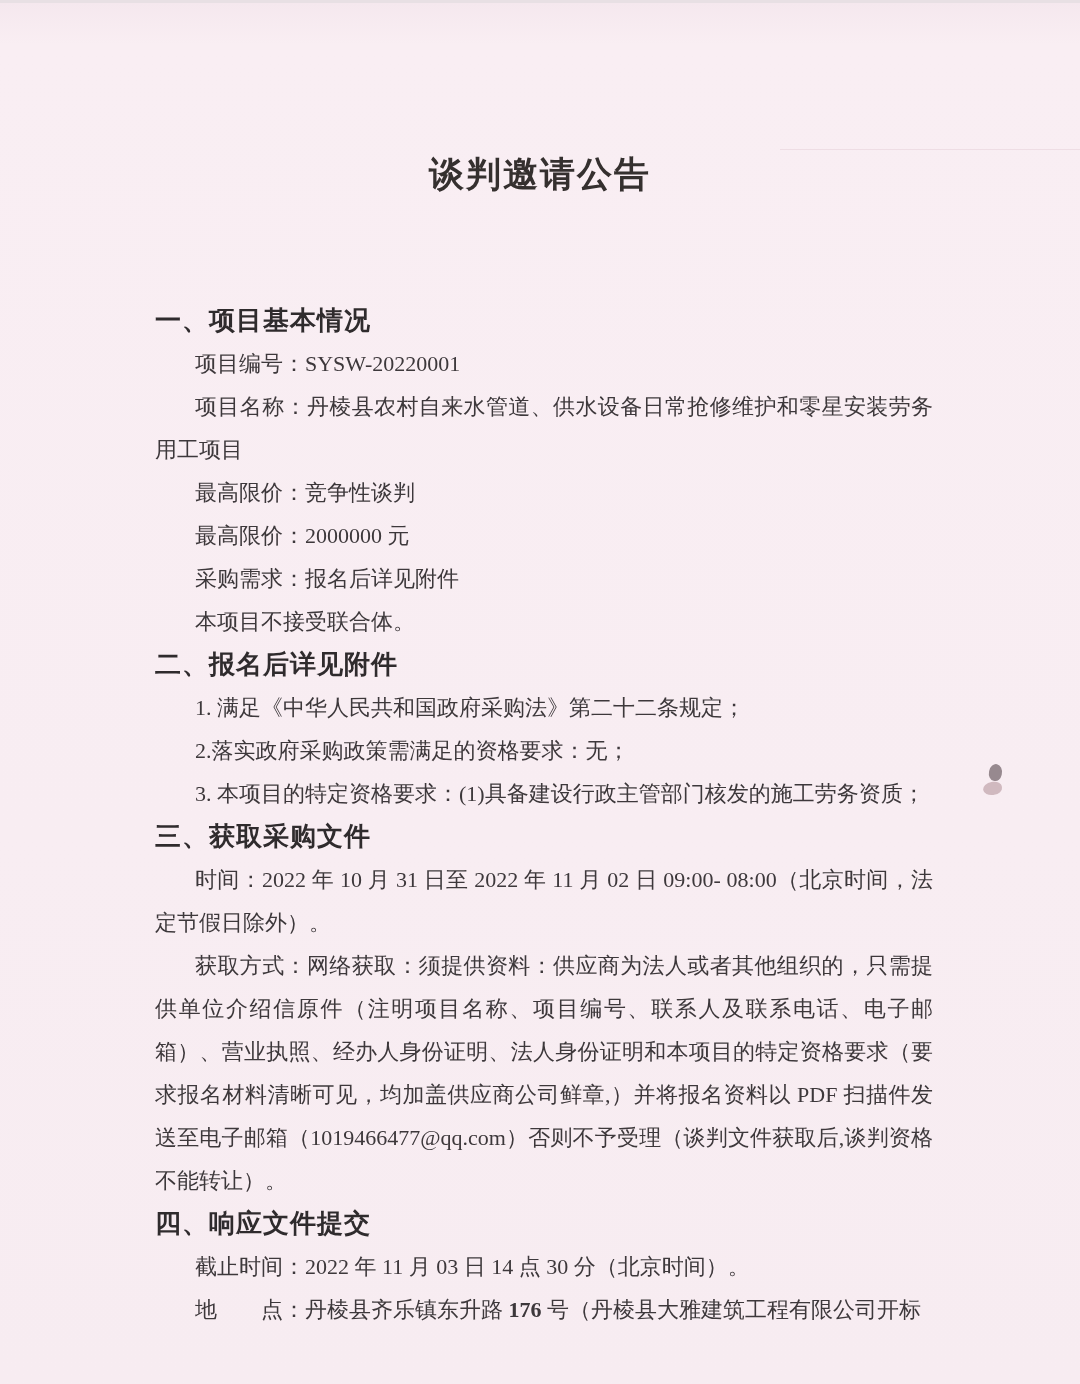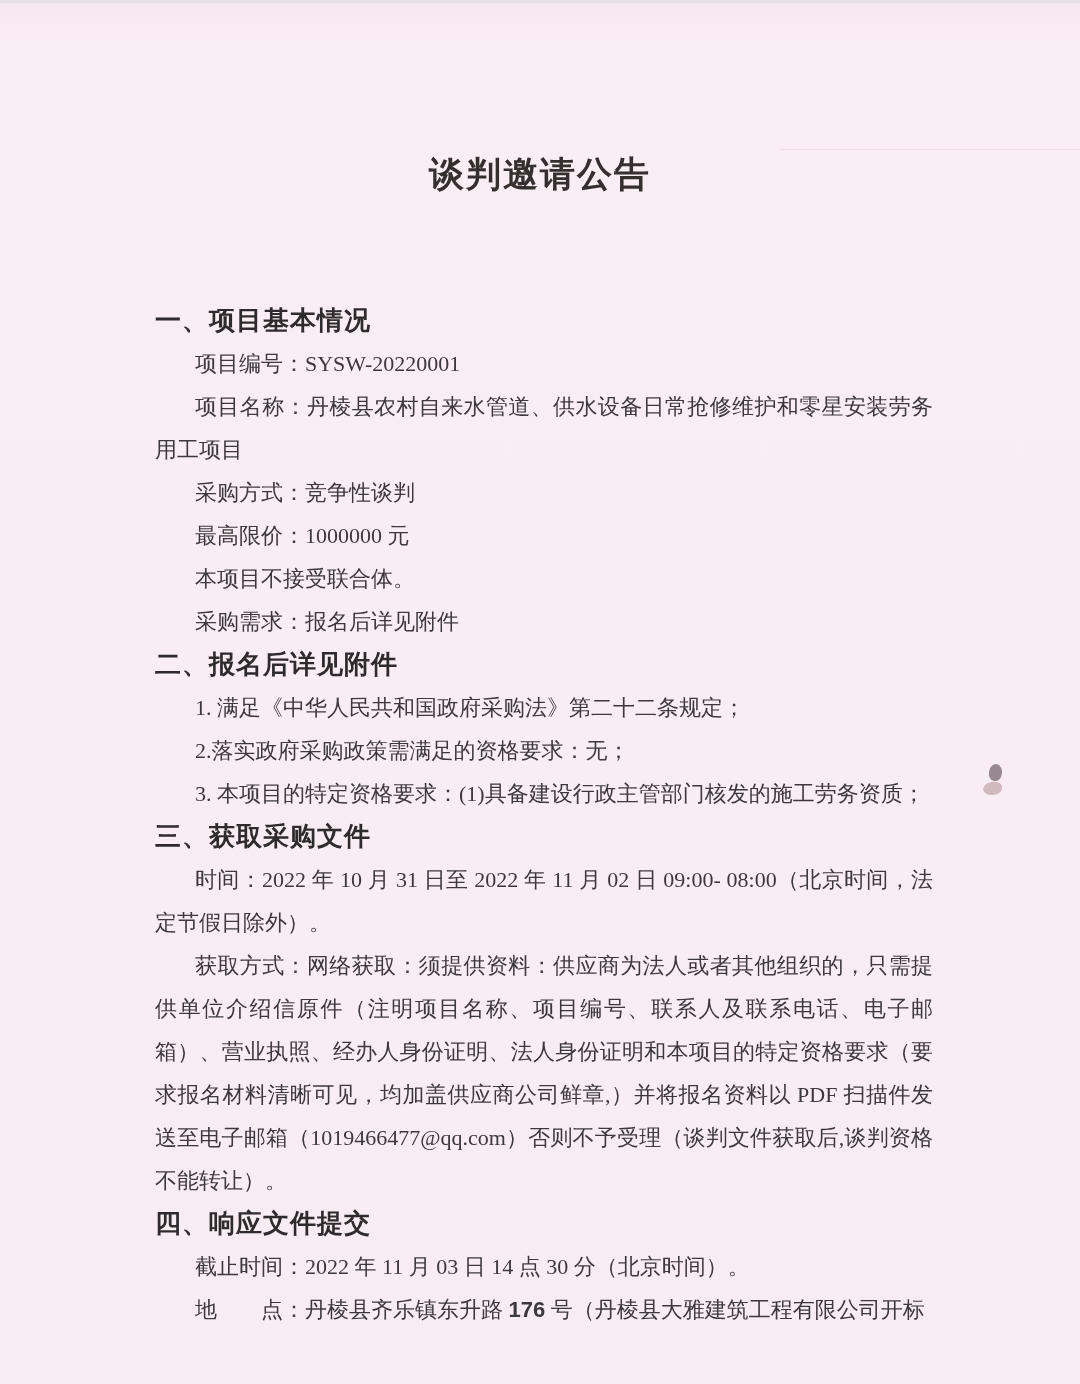--- a/index.html
+++ b/index.html
@@ -47,21 +47,21 @@
     font-size: 26px;
     letter-spacing: 1px;
   }
   .line {
     margin: 0;
     text-align: justify;
   }
   .line.indent { text-indent: 40px; }
   .line.deep { padding-left: 300px; text-align: left; }
   .num-bold {
-    font-family: Liberation Sans, sans-serif;
+    font-family: Liberation Serif, serif;
     font-weight: 700;
   }
   
   .smudge-dot {
     position: absolute;
     left: 989px;
     top: 761px;
     width: 13px;
     height: 17px;
     background: #7e6f76;
@@ -95,24 +95,24 @@
 <div class="page">
 
   <h1 class="doc-title">谈判邀请公告</h1>
 
   <div class="content">
 
     <div class="section">
       <div class="heading">一、项目基本情况</div>
       <p class="line indent">项目编号：SYSW-20220001</p>
       <p class="line indent">项目名称：丹棱县农村自来水管道、供水设备日常抢修维护和零星安装劳务用工项目</p>
-      <p class="line indent">采购方式：竞争性谈判</p>
-      <p class="line indent">最高限价：1000000 元</p>
+      <p class="line indent">最高限价：竞争性谈判</p>
+      <p class="line indent">最高限价：2000000 元</p>
+      <p class="line indent">采购需求：报名后详见附件</p>
       <p class="line indent">本项目不接受联合体。</p>
-      <p class="line indent">采购需求：报名后详见附件</p>
     </div>
 
     <div class="section">
       <div class="heading">二、报名后详见附件</div>
       <p class="line indent">1. 满足《中华人民共和国政府采购法》第二十二条规定；</p>
       <p class="line indent">2.落实政府采购政策需满足的资格要求：无；</p>
       <p class="line indent">3. 本项目的特定资格要求：(1)具备建设行政主管部门核发的施工劳务资质；</p>
     </div>
 
     <div class="section">

